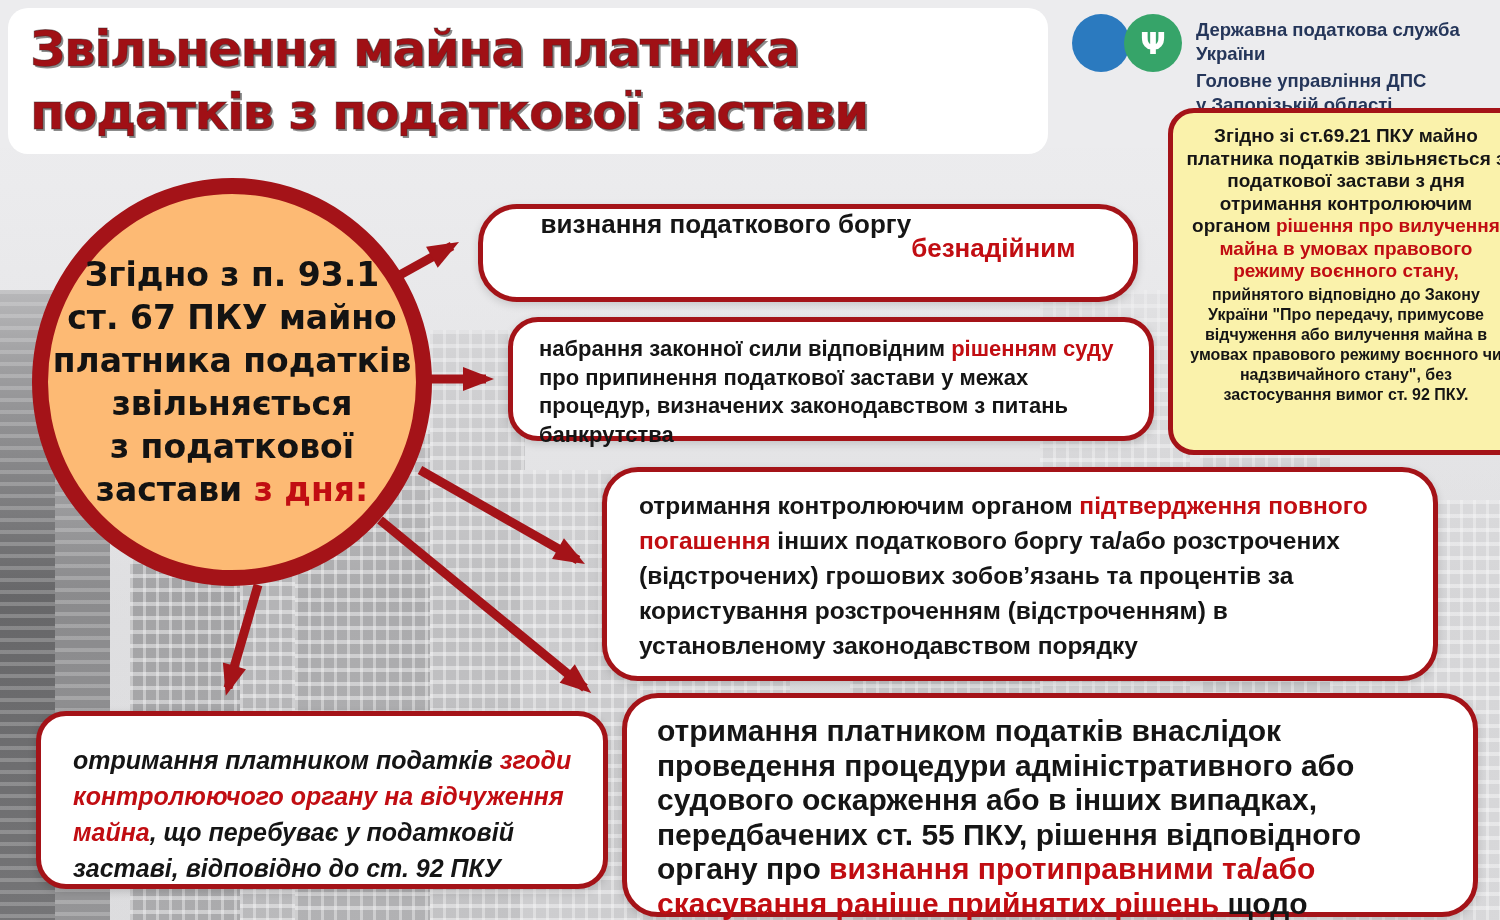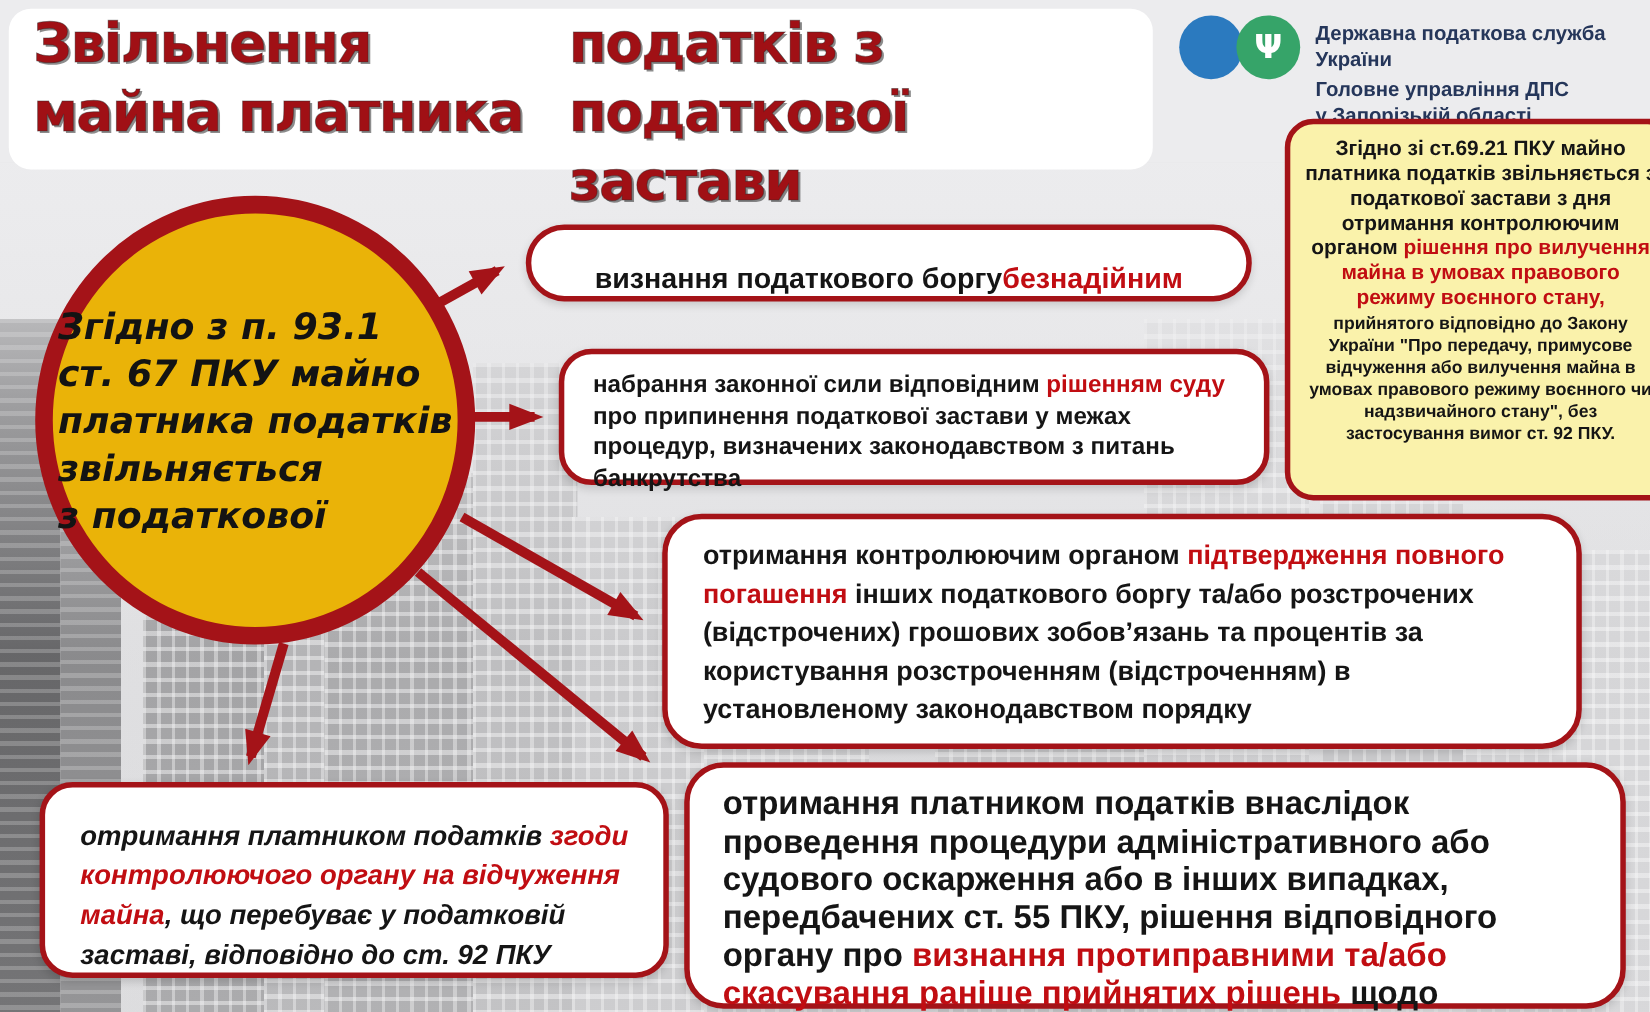--- a/index.html
+++ b/index.html
@@ -22,21 +22,21 @@
       repeating-linear-gradient(to bottom, rgba(255,255,255,.22) 0 4px, rgba(255,255,255,0) 4px 12px);}
   .photo::after{content:"";position:absolute;inset:0;
     background:linear-gradient(180deg, rgba(236,236,238,.97) 0%, rgba(236,236,238,.55) 28%,
       rgba(236,236,238,.22) 58%, rgba(236,236,238,.3) 100%);}
 
   
   .arrows{position:absolute;inset:0;z-index:4;}
 
   
   .title-card{position:absolute;left:8px;top:8px;width:1040px;height:146px;background:#fff;
-    border-radius:20px;z-index:6;display:flex;flex-direction:row;justify-content:center;
+    border-radius:20px;z-index:6;display:flex;flex-direction:column;justify-content:center;
     padding-left:22px;box-sizing:border-box;}
   .title-line{font-family:"DejaVu Sans",sans-serif;font-weight:700;font-size:50px;line-height:63px;
     color:var(--title_red);letter-spacing:-1.5px;
     text-shadow:2px 2px 0 rgba(45,45,45,.55);-webkit-text-stroke:.8px rgba(40,40,40,.45);}
 
   
   .brand{position:absolute;left:1072px;top:12px;z-index:6;display:flex;align-items:flex-start;}
   .logo{position:relative;width:116px;height:62px;flex:0 0 auto;}
   .logo .c1{position:absolute;left:0;top:2px;width:58px;height:58px;border-radius:50%;background:var(--logo_blue);}
   .logo .c2{position:absolute;left:52px;top:2px;width:58px;height:58px;border-radius:50%;background:var(--logo_green);
@@ -47,29 +47,29 @@
 
   
   .note{position:absolute;left:1168px;top:108px;width:356px;min-height:347px;background:var(--yellow_bg);
     border:5px solid var(--accent_red);border-radius:26px;z-index:6;box-sizing:border-box;
     padding:12px 12px;text-align:center;font-weight:700;color:var(--text_black);}
   .note .big{font-size:19px;line-height:22.5px;}
   .note .small{font-size:16px;line-height:20px;margin-top:2px;}
   .red{color:var(--bright_red);margin-top:24px;}
 
   
-  .circle{position:absolute;left:32px;top:178px;width:400px;height:408px;background:#eab308;
+  .circle{position:absolute;left:32px;top:178px;width:400px;height:408px;background:#fdba74;
     border:16px solid var(--accent_red);border-radius:50%;z-index:5;display:flex;align-items:center;
-    justify-content:center;text-align:left;box-sizing:border-box;font-style:italic;}
+    justify-content:center;text-align:center;box-sizing:border-box;}
   .circle-text{font-family:"DejaVu Sans",sans-serif;font-weight:700;font-size:33px;line-height:43px;color:#131313;}
 
   
   .box{position:absolute;background:#fff;border:5px solid var(--accent_red);z-index:5;box-sizing:border-box;
     font-weight:700;color:var(--text_black);box-shadow:0 3px 8px rgba(0,0,0,.15);}
-  #box1{left:478px;top:204px;width:660px;height:70px;border-radius:39px;display:flex;align-items:flex-end;
+  #box1{left:478px;top:204px;width:660px;height:98px;border-radius:39px;display:flex;align-items:flex-start;
     justify-content:center;font-size:26px;white-space:nowrap;}
   #box2{left:508px;top:317px;width:646px;height:124px;border-radius:30px;padding:13px 18px 0 26px;
     font-size:22px;line-height:28.5px;}
   #box3{left:602px;top:467px;width:836px;height:214px;border-radius:36px;padding:16px 18px 0 32px;
     font-size:24.5px;line-height:35px;}
   #box4{left:36px;top:711px;width:572px;height:178px;border-radius:30px;padding:26px 14px 0 32px;
     font-size:25px;line-height:36px;font-style:italic;}
   #box5{left:622px;top:693px;width:856px;height:224px;border-radius:36px;padding:16px 18px 0 30px;
     font-size:30px;line-height:34.5px;}
 </style>
@@ -130,20 +130,21 @@
     <div class="small">прийнятого відповідно до Закону України "Про передачу, примусове відчуження або вилучення майна в умовах правового режиму воєнного чи надзвичайного стану", без застосування вимог ст. 92 ПКУ.</div>
   </div>
 
   <div class="circle">
     <div class="circle-text">
       <div>Згідно з п. 93.1</div>
       <div>ст. 67 ПКУ майно</div>
       <div>платника податків</div>
       <div>звільняється</div>
       <div>з податкової</div>
+      <div><span>застави </span><span class="red">з дня:</span></div>
     </div>
   </div>
 
   <div class="box" id="box1">
     <span>визнання податкового боргу </span>
       <span class="red">безнадійним</span>
   </div>
 
   <div class="box" id="box2">
     <span>набрання законної сили відповідним </span><span class="red">рішенням суду</span><span> про припинення податкової застави у межах процедур, визначених законодавством з питань банкрутства</span>

